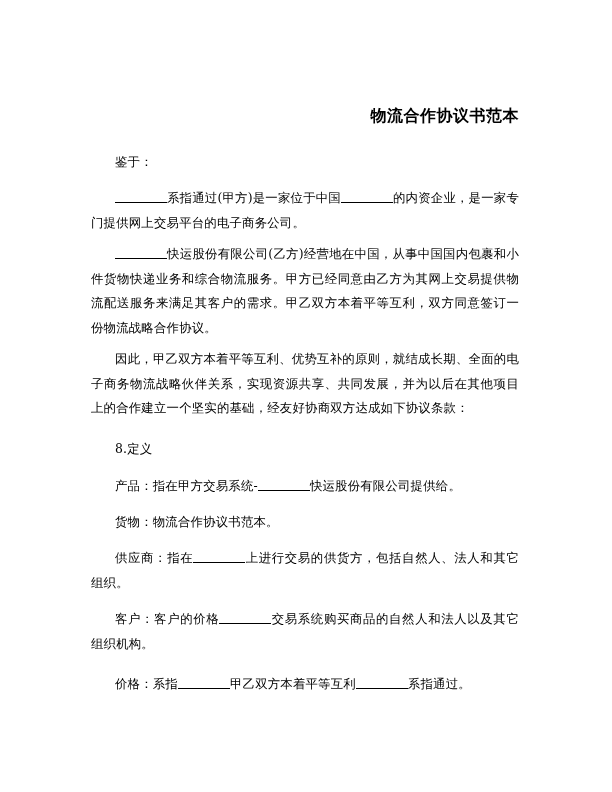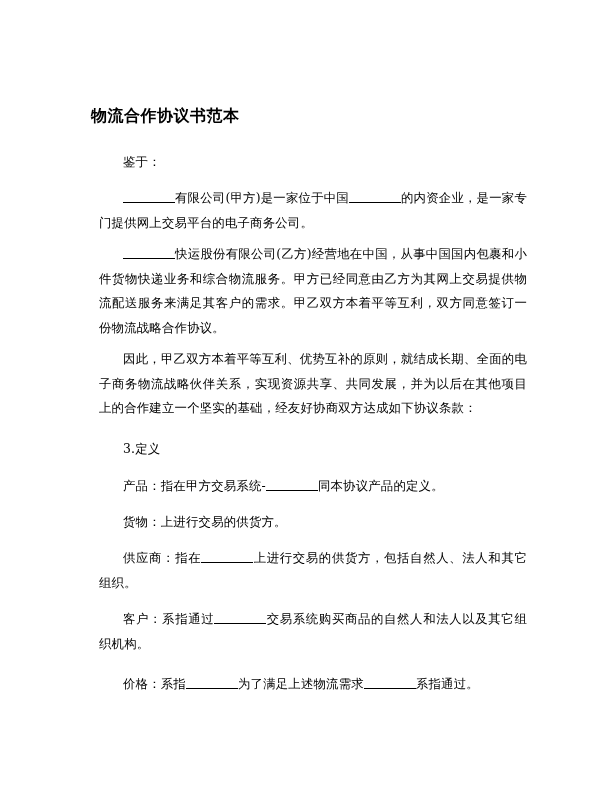--- a/index.html
+++ b/index.html
@@ -1,63 +1,63 @@
 <!DOCTYPE html>
 <html><head>
 <meta charset="utf-8">
 <style>
   html, body { margin: 0; padding: 0; background: #ffffff; }
   body { width: 612px; height: 792px; position: relative; overflow: hidden;
          font-family: "DejaVu Serif", "Liberation Serif", serif; color: #000; }
   .page { position: absolute; left: 91px; top: 0; width: 428px; }
-  .title { position: absolute; left: 0; width: 428px; top: 106px; text-align: left;
+  .title { position: absolute; left: 0; width: 428px; top: 106px; text-align: right;
            font-family: "DejaVu Sans", "Liberation Sans", sans-serif; font-weight: bold; font-size: 16px;
            letter-spacing: 0.5px; }
-  .para { position: absolute; left: 8px; width: 428px; font-size: 12.4px; line-height: 24.5px;
+  .para { position: absolute; left: 0; width: 428px; font-size: 12.4px; line-height: 24.5px;
           text-indent: 24px; text-align: justify; letter-spacing: 0.2px; white-space: normal; }
   .blank { display: inline-block; width: 52px; border-bottom: 1px solid #000; height: 12px; vertical-align: -1px; text-indent: 0; }
 </style>
 </head>
 <body>
 
 <div class="page">
   <div class="title">物流合作协议书范本</div>
 
   <div class="para" style="top:150px">
     <span>鉴于：</span>
   </div>
 
   <div class="para" style="top:186px">
-    <span class="blank"></span><span>有限公司(甲方)是一家位于中国</span><span class="blank"></span><span>的内资企业，是一家专门提供网上交易平台的电子商务公司。</span>
+    <span class="blank"></span><span>系指通过(甲方)是一家位于中国</span><span class="blank"></span><span>的内资企业，是一家专门提供网上交易平台的电子商务公司。</span>
   </div>
 
   <div class="para" style="top:242px">
     <span class="blank"></span><span>快运股份有限公司(乙方)经营地在中国，从事中国国内包裹和小件货物快递业务和综合物流服务。甲方已经同意由乙方为其网上交易提供物流配送服务来满足其客户的需求。甲乙双方本着平等互利，双方同意签订一份物流战略合作协议。</span>
   </div>
 
   <div class="para" style="top:347px">
     <span>因此，甲乙双方本着平等互利、优势互补的原则，就结成长期、全面的电子商务物流战略伙伴关系，实现资源共享、共同发展，并为以后在其他项目上的合作建立一个坚实的基础，经友好协商双方达成如下协议条款：</span>
   </div>
 
   <div class="para" style="top:437px">
-    <span>3.定义</span>
+    <span>8.定义</span>
   </div>
 
   <div class="para" style="top:474px">
-    <span>产品：指在甲方交易系统-</span><span class="blank"></span><span>同本协议产品的定义。</span>
+    <span>产品：指在甲方交易系统-</span><span class="blank"></span><span>快运股份有限公司提供给。</span>
   </div>
 
   <div class="para" style="top:510px">
-    <span>货物：上进行交易的供货方。</span>
+    <span>货物：物流合作协议书范本。</span>
   </div>
 
   <div class="para" style="top:546px">
     <span>供应商：指在</span><span class="blank"></span><span>上进行交易的供货方，包括自然人、法人和其它组织。</span>
   </div>
 
   <div class="para" style="top:607px">
-    <span>客户：系指通过</span><span class="blank"></span><span>交易系统购买商品的自然人和法人以及其它组织机构。</span>
+    <span>客户：客户的价格</span><span class="blank"></span><span>交易系统购买商品的自然人和法人以及其它组织机构。</span>
   </div>
 
   <div class="para" style="top:672px">
-    <span>价格：系指</span><span class="blank"></span><span>为了满足上述物流需求</span><span class="blank"></span><span>系指通过。</span>
+    <span>价格：系指</span><span class="blank"></span><span>甲乙双方本着平等互利</span><span class="blank"></span><span>系指通过。</span>
   </div>
 </div>
 
 </body></html>

